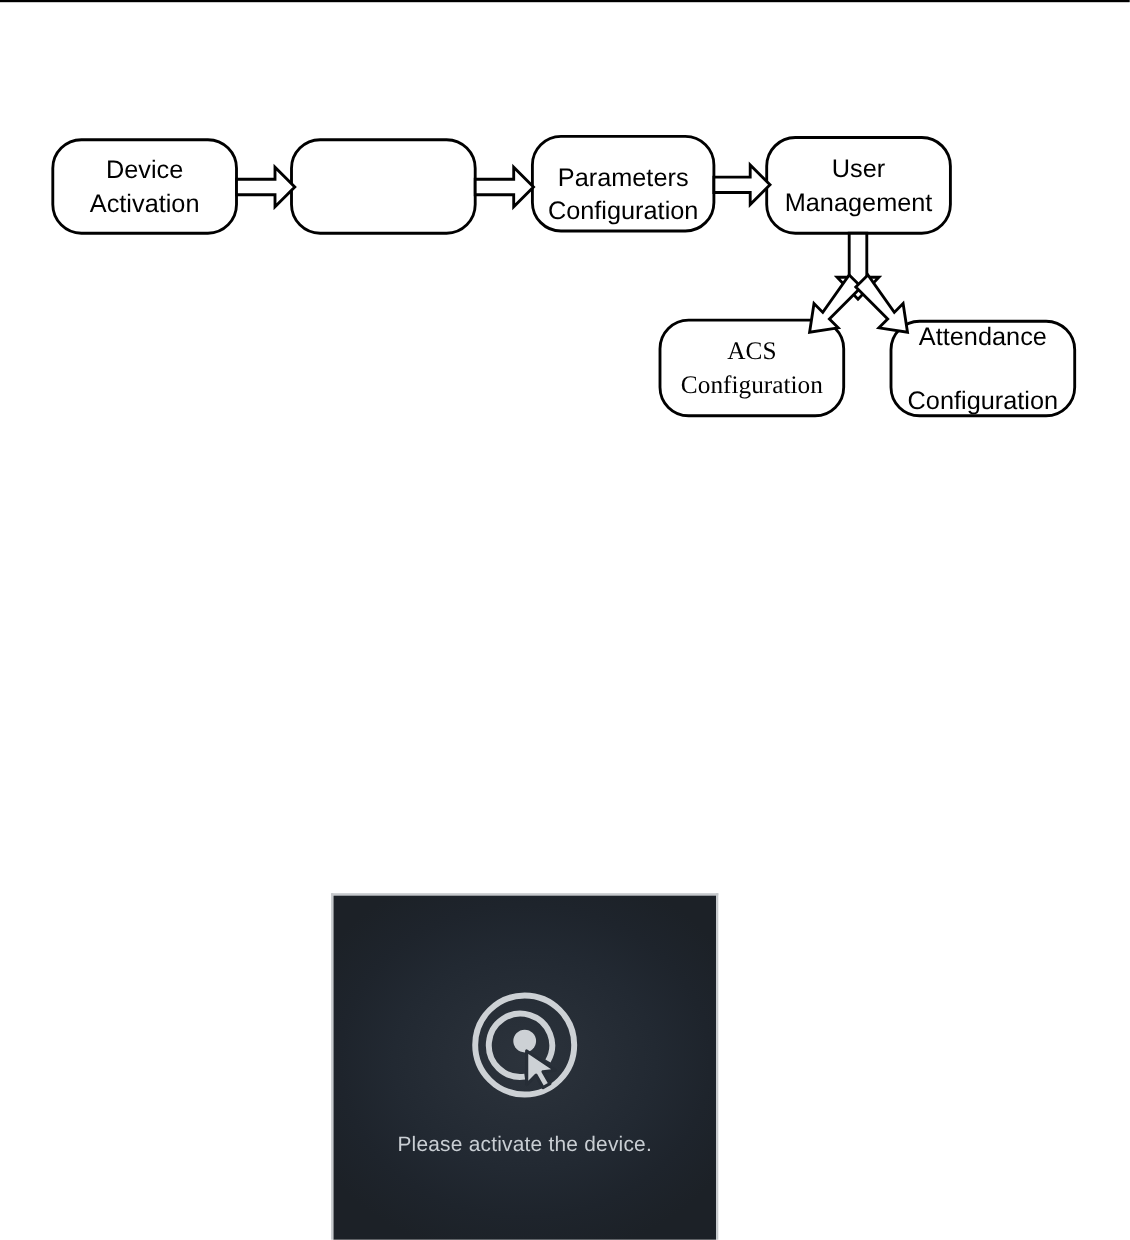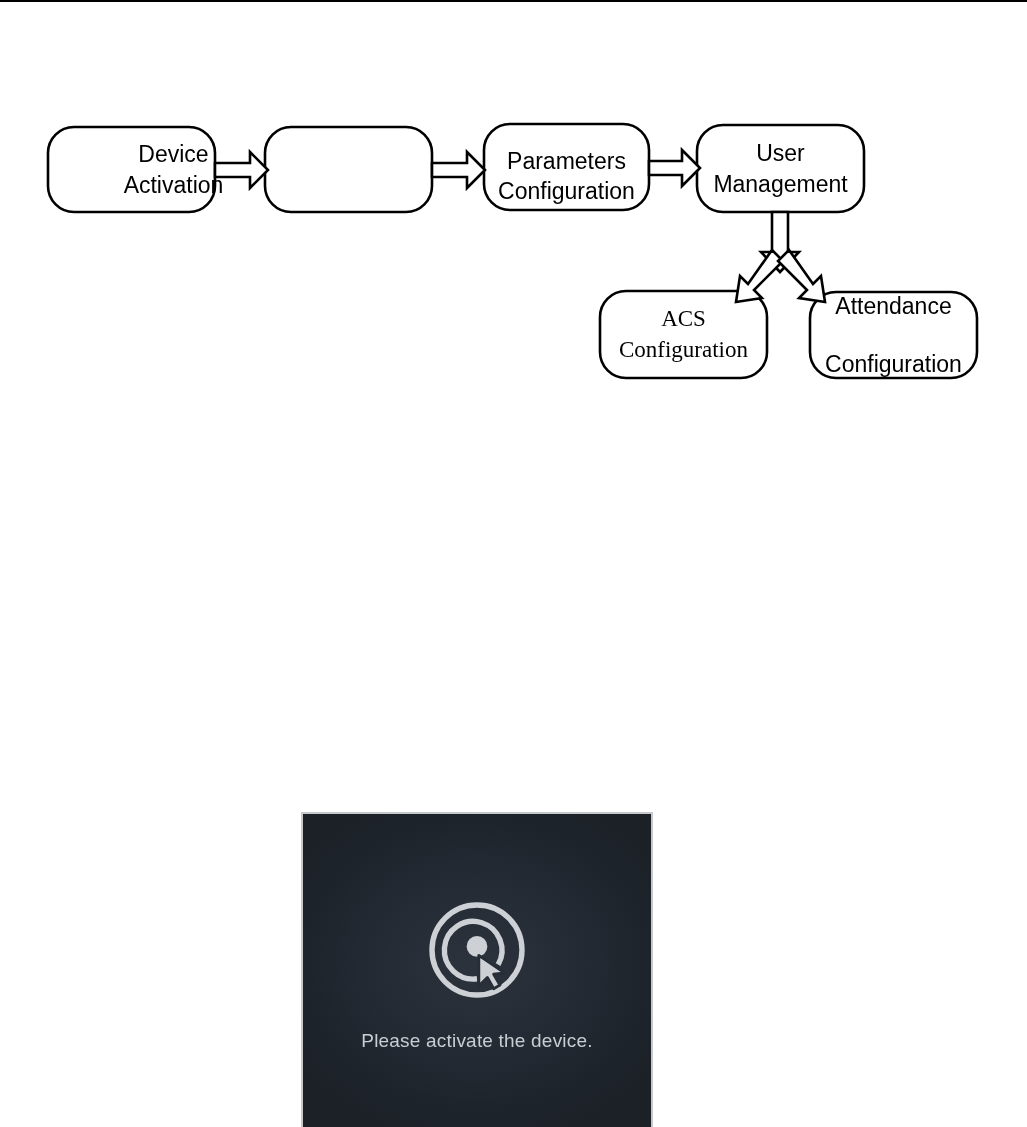--- a/index.html
+++ b/index.html
@@ -127,21 +127,21 @@
 
     <polygon points="649,161 682,161 682,150 700,168 682,186 682,175 649,175" fill="#ffffff" stroke="#000000" stroke-width="2.6" stroke-linejoin="miter"></polygon>
 
     <polygon points="772,212 788,212 788,252 799,252 780,272 761,252 772,252" fill="#ffffff" stroke="#000000" stroke-width="2.6" stroke-linejoin="miter"></polygon>
 
     <polygon points="772,250 783,261 754,290 762,298 736,302 740,276 748,284" fill="#ffffff" stroke="#000000" stroke-width="2.6" stroke-linejoin="miter"></polygon>
 
     <polygon points="789,250 778,261 807,290 799,298 825,302 821,276 813,284" fill="#ffffff" stroke="#000000" stroke-width="2.6" stroke-linejoin="miter"></polygon>
   </svg>
 
-  <div class="flow-node-label" style="left:48px; top:127px; width:167px; height:85px;padding-left:42px;">
+  <div class="flow-node-label" style="left:48px; top:127px; width:167px; height:85px;">
     <span>Device</span>
     <span>Activation</span>
   </div>
 
 
   <div class="flow-node-label" style="left:484px; top:124px; width:165px; height:104px;">
     <span>Parameters</span>
     <span>Configuration</span>
   </div>
 

